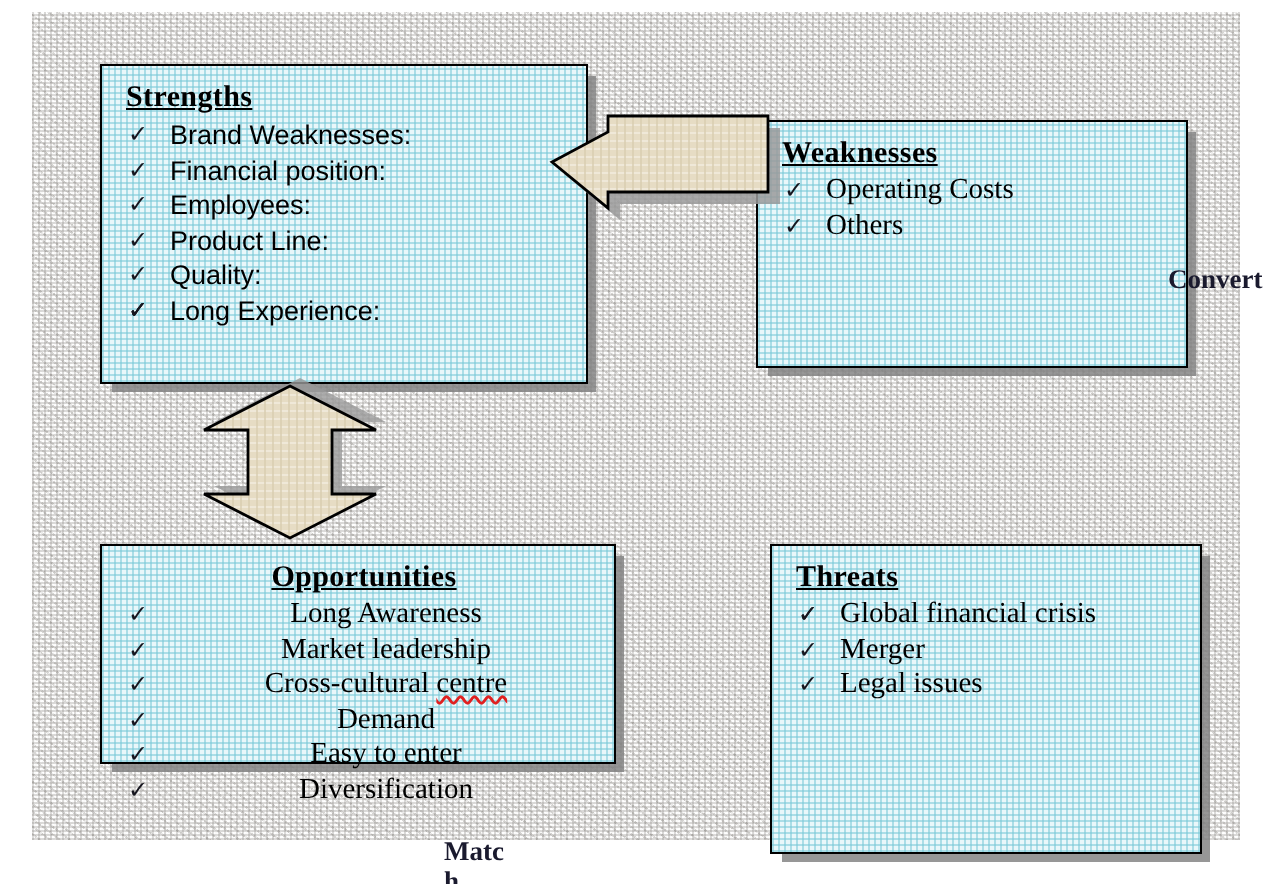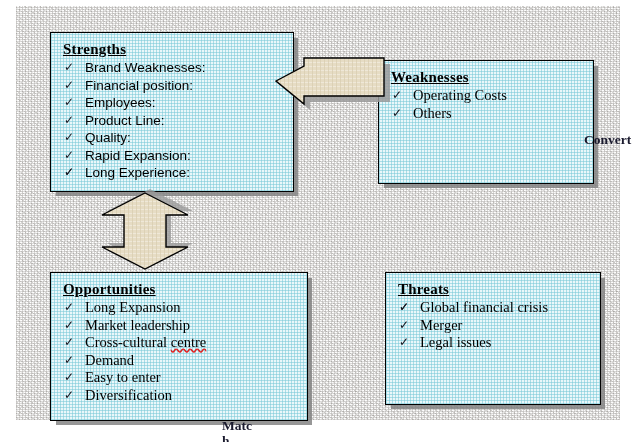--- a/index.html
+++ b/index.html
@@ -84,22 +84,22 @@
     font-size: 14.5px;
   }
   .misspelled {
     text-decoration: underline wavy #e02020;
     text-decoration-skip-ink: none;
   }
 
   
   #box-strengths     { left: 50px;  top: 32px;  width: 244px; height: 160px; }
   #box-weaknesses    { left: 378px; top: 32px;  width: 216px; height: 124px; margin-top: 28px; }
-  #box-opportunities { left: 50px;  top: 272px; width: 258px; height: 149px; }
-  #box-threats       { left: 385px; top: 272px; width: 216px; height: 133px; }
+  #box-opportunities { left: 50px;  top: 272px; width: 258px; height: 110px; text-align: center; }
+  #box-threats       { left: 385px; top: 272px; width: 216px; height: 155px; }
 
   
   .arrow-wrap { position: absolute; }
   .arrow-wrap svg { display: block; overflow: visible; }
   .arrow-label {
     position: absolute;
     font-family: "Liberation Serif", "DejaVu Serif", serif;
     font-weight: bold;
     font-size: 13.5px;
     color: #1a1a2e;
@@ -120,38 +120,38 @@
   <div id="texture"></div>
 
   <div class="swot-box" id="box-strengths">
     <div class="box-title">Strengths</div>
     <ul class="items list-sans">
       <li><span class="tick">✓</span><span>Brand Weaknesses:</span></li>
       <li><span class="tick">✓</span><span>Financial position:</span></li>
       <li><span class="tick">✓</span><span>Employees:</span></li>
       <li><span class="tick">✓</span><span>Product Line:</span></li>
       <li><span class="tick">✓</span><span>Quality:</span></li>
-      <li><span class="tick">✓</span><span>Rapid Expansion:</span></li>
+      <li><span class="tick">✓</span></li>
       <li><span class="tick">✓</span></li>
       <li><span class="tick">✓</span><span>Long Experience:</span></li>
     </ul>
   </div>
 
   <div class="swot-box" id="box-weaknesses">
     <div class="box-title">Weaknesses</div>
     <ul class="items list-serif">
       <li><span class="tick">✓</span><span>Operating Costs</span></li>
       <li><span class="tick">✓</span><span>Others</span></li>
     </ul>
   </div>
 
   <div class="swot-box" id="box-opportunities">
     <div class="box-title">Opportunities</div>
     <ul class="items list-serif">
-      <li><span class="tick">✓</span><span>Long Expansion</span></li>
+      <li><span class="tick">✓</span><span>Long Awareness</span></li>
       <li><span class="tick">✓</span><span>Market leadership</span></li>
       <li><span class="tick">✓</span><span>Cross-cultural </span><span class="misspelled">centre</span></li>
       <li><span class="tick">✓</span><span>Demand</span></li>
       <li><span class="tick">✓</span><span>Easy to enter</span></li>
       <li><span class="tick">✓</span><span>Diversification</span></li>
     </ul>
   </div>
 
   <div class="swot-box" id="box-threats">
     <div class="box-title">Threats</div>

